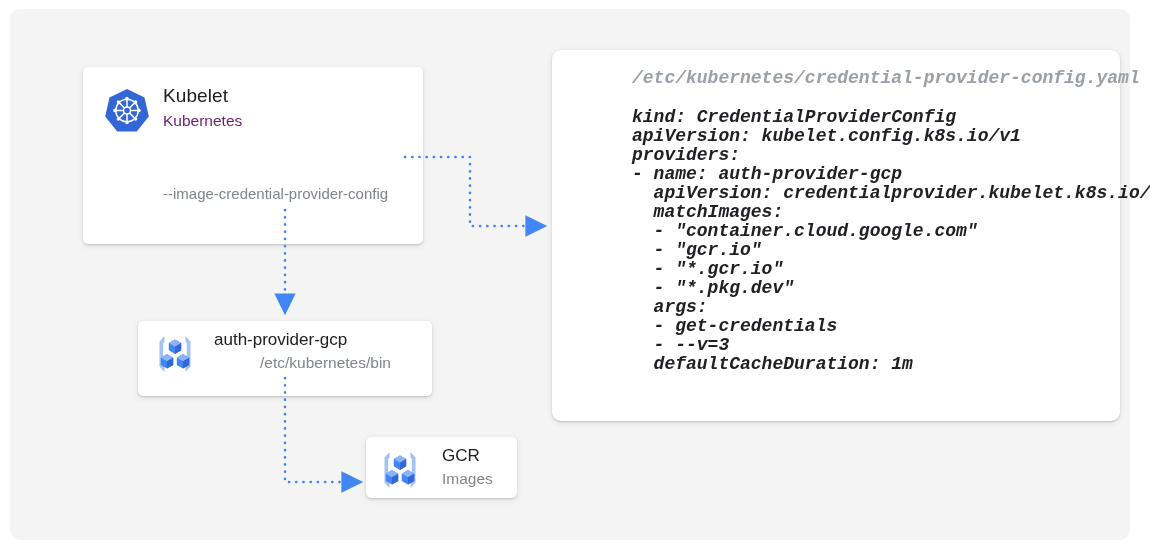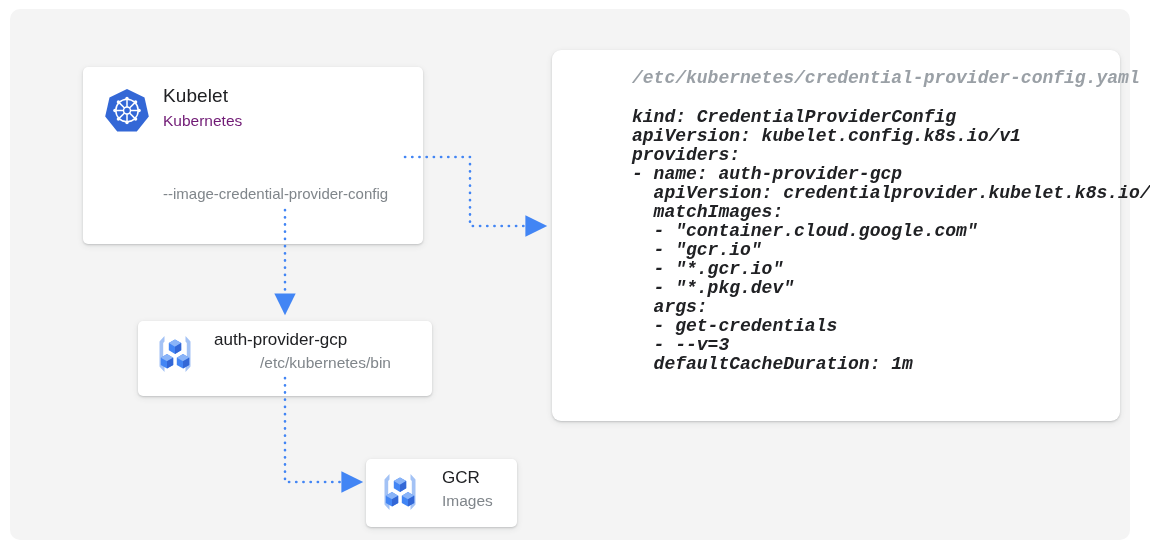--- a/index.html
+++ b/index.html
@@ -102,23 +102,23 @@
     left: 76px;
     top: 33px;
     font-size: 15.5px;
     color: #80868b;
     white-space: nowrap;
     margin-left: 46px;
   }
 
   #gcr-card {
     left: 356px;
-    top: 450px;
+    top: 428px;
     width: 151px;
-    height: 68px;
+    height: 61px;
   }
   #gcr-card .gcr-icon {
     position: absolute;
     left: 9px;
     top: 8px;
     width: 50px;
     height: 50px;
   }
   #gcr-card .title {
     position: absolute;

